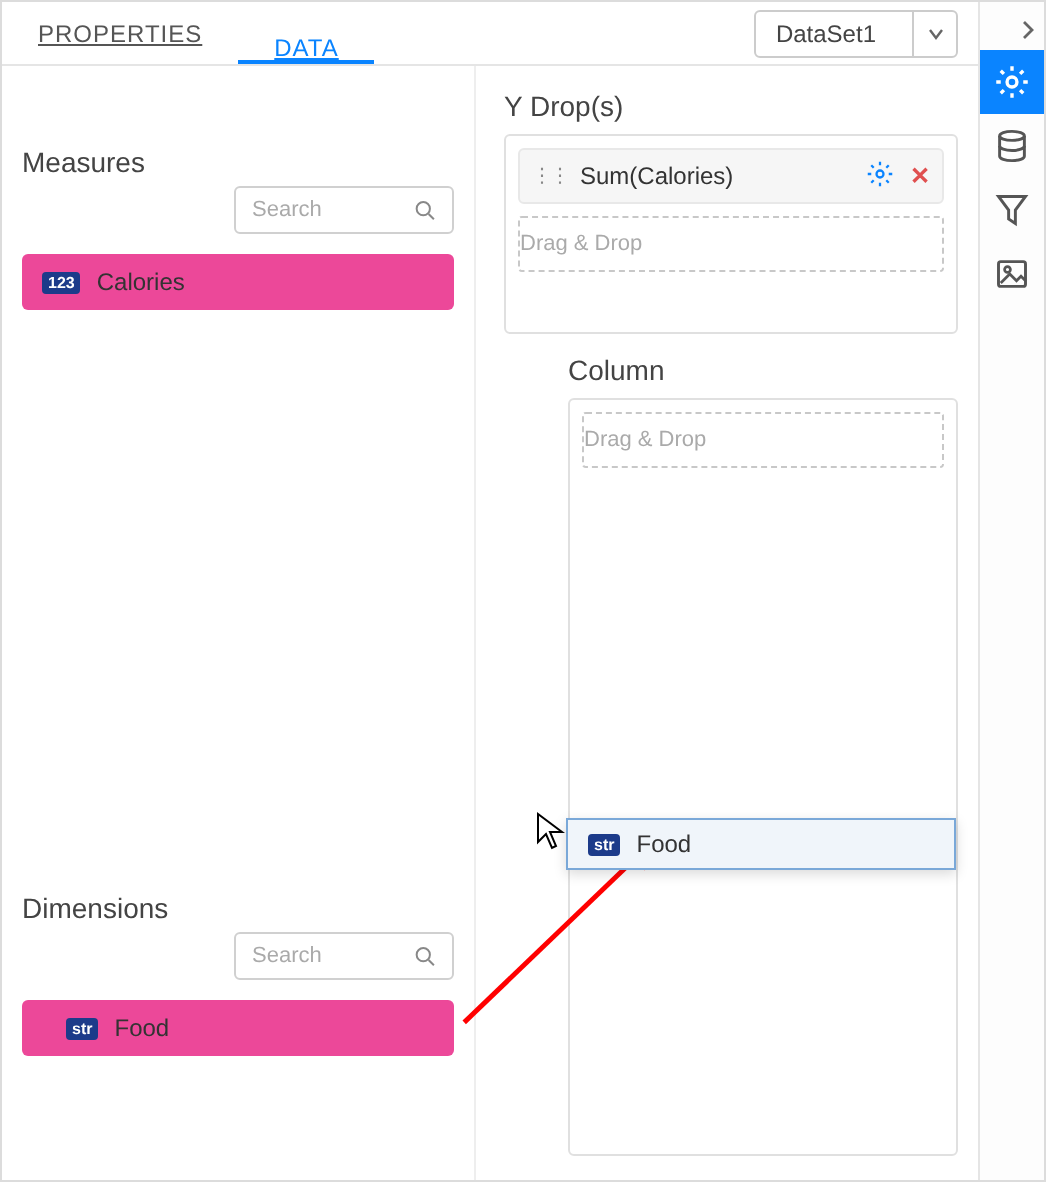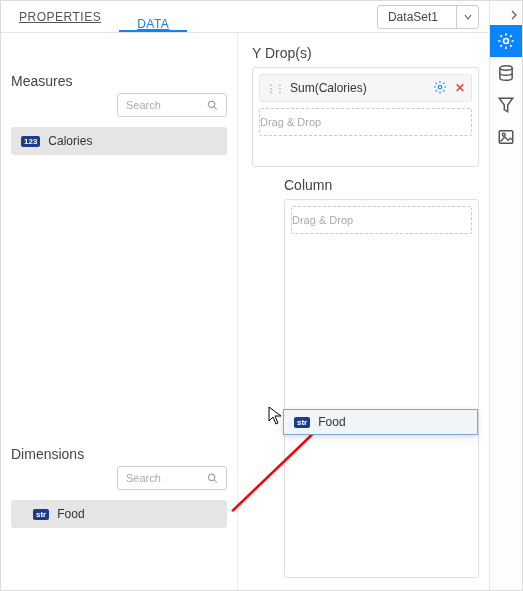--- a/index.html
+++ b/index.html
@@ -15,21 +15,21 @@
   .dataset-select .val { padding: 0 18px 0 10px; }
   .dataset-select .caret { width: 22px; height: 22px; display:flex; align-items:center; justify-content:center; border-left: 1px solid #ccc; }
   .body { flex: 1; display: flex; }
   .left-pane { width: 237px; padding: 12px 10px; display: flex; flex-direction: column; border-right: 1px solid #eee; }
   .right-pane { flex: 1; padding: 12px 10px 12px 14px; display: flex; flex-direction: column; gap: 10px; position: relative; }
   .section-head { display: flex; align-items: center; margin-bottom: 10px; }
   .section-title { font-size: 14px; color: #444; }
   .search { margin-left: auto; display: flex; align-items: center; border: 1px solid #d0d0d0; border-radius: 3px; height: 24px; width: 110px; padding: 0 8px; color: #888; margin-top: 48px; }
   .search input { border: none; outline: none; width: 100%; font-size: 11px; color: #444; }
   .search input::placeholder { color: #aaa; }
-  .field-item { background: #e5e5e5; border-radius: 3px; height: 28px; display: flex; align-items: center; padding: 0 10px; gap: 8px; font-size: 12px; color: #333; cursor: grab; }
+  .field-item { background: #ec4899; border-radius: 3px; height: 28px; display: flex; align-items: center; padding: 0 10px; gap: 8px; font-size: 12px; color: #333; cursor: grab; }
   .badge { background: #1c3b8a; color: #fff; font-size: 8px; padding: 1px 3px; border-radius: 2px; font-weight: bold; }
   .badge.str { background: #1c3b8a; }
   .left-pane .dimensions-block { margin-top: auto; }
   .dropzone { border: 1px solid #e0e0e0; border-radius: 3px; min-height: 50px; padding: 6px; display: flex; flex-direction: column; gap: 6px; }
   .dropzone.tall { flex: 1; min-height: 100px; }
   .dash-slot { border: 1px dashed #c8c8c8; border-radius: 2px; height: 28px; display: flex; align-items: center; font-size: 11px; color: #aaa; position: relative; }
   .dash-slot.highlight { background: #fff; }
   .pill { background: #f6f6f6; border: 1px solid #e8e8e8; border-radius: 3px; height: 28px; display: flex; align-items: center; padding: 0 6px; gap: 6px; font-size: 12px; color: #333; }
   .drag-handle { color: #888; font-size: 10px; letter-spacing: -1px; }
   .pill-actions { margin-left: auto; display: flex; align-items: center; gap: 8px; }

